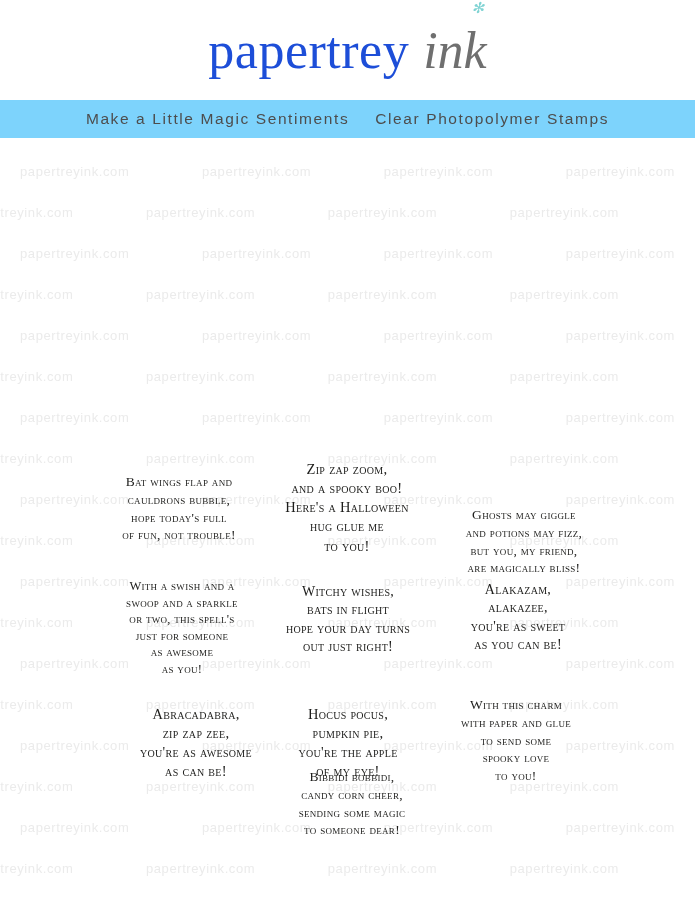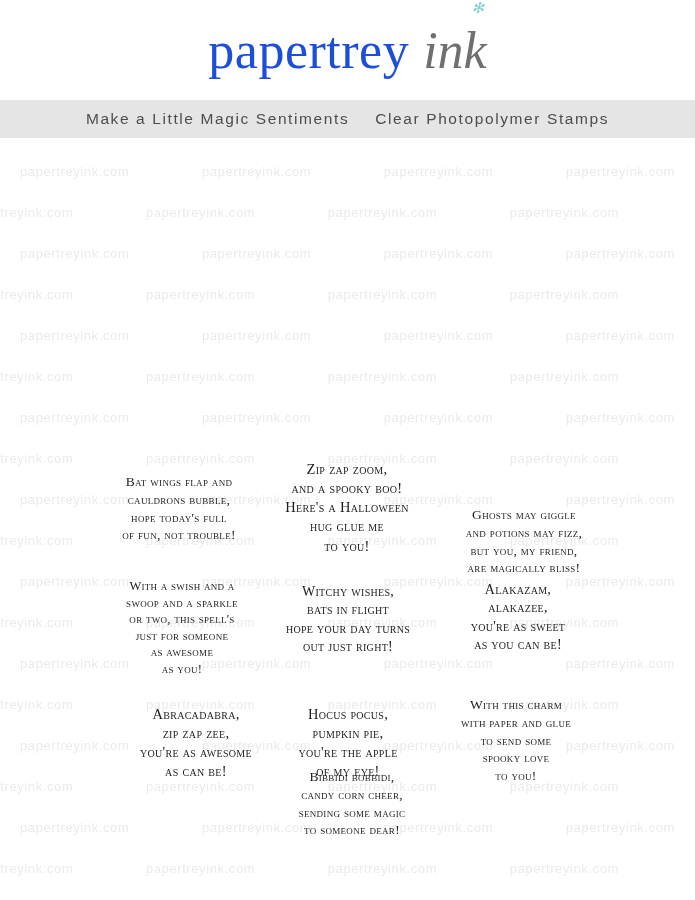--- a/index.html
+++ b/index.html
@@ -51,21 +51,21 @@
     width: 14px;
     height: 14px;
     color: #7fd3d3;
     font-size: 15px;
     line-height: 14px;
     text-align: center;
   }
 
   
   .title-band {
-    background: #e5e5e5;
+    background: #7dd3fc;
     height: 38px;
     display: flex;
     align-items: center;
     justify-content: center;
     gap: 26px;
   }
   .band-text {
     font-family: "Liberation Sans", sans-serif;
     font-size: 15.5px;
     color: #4d4d4d;

